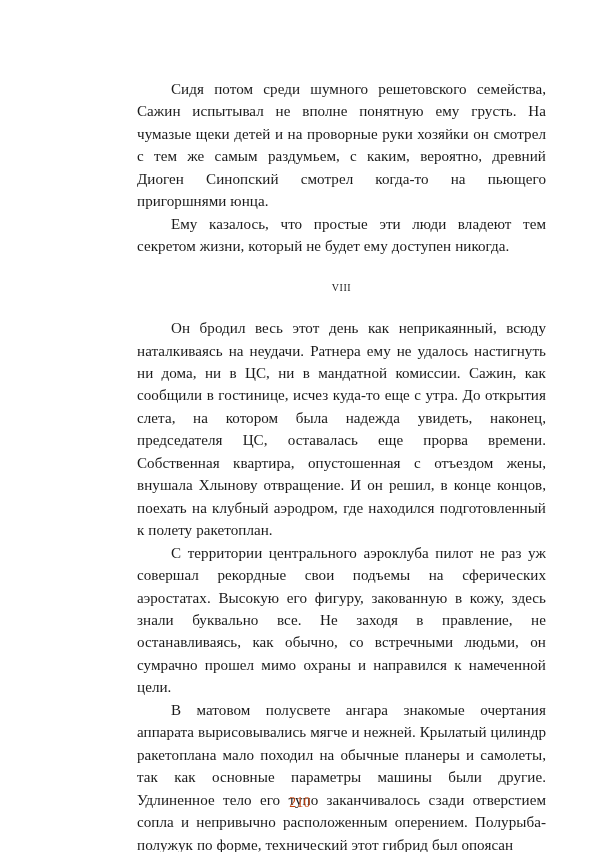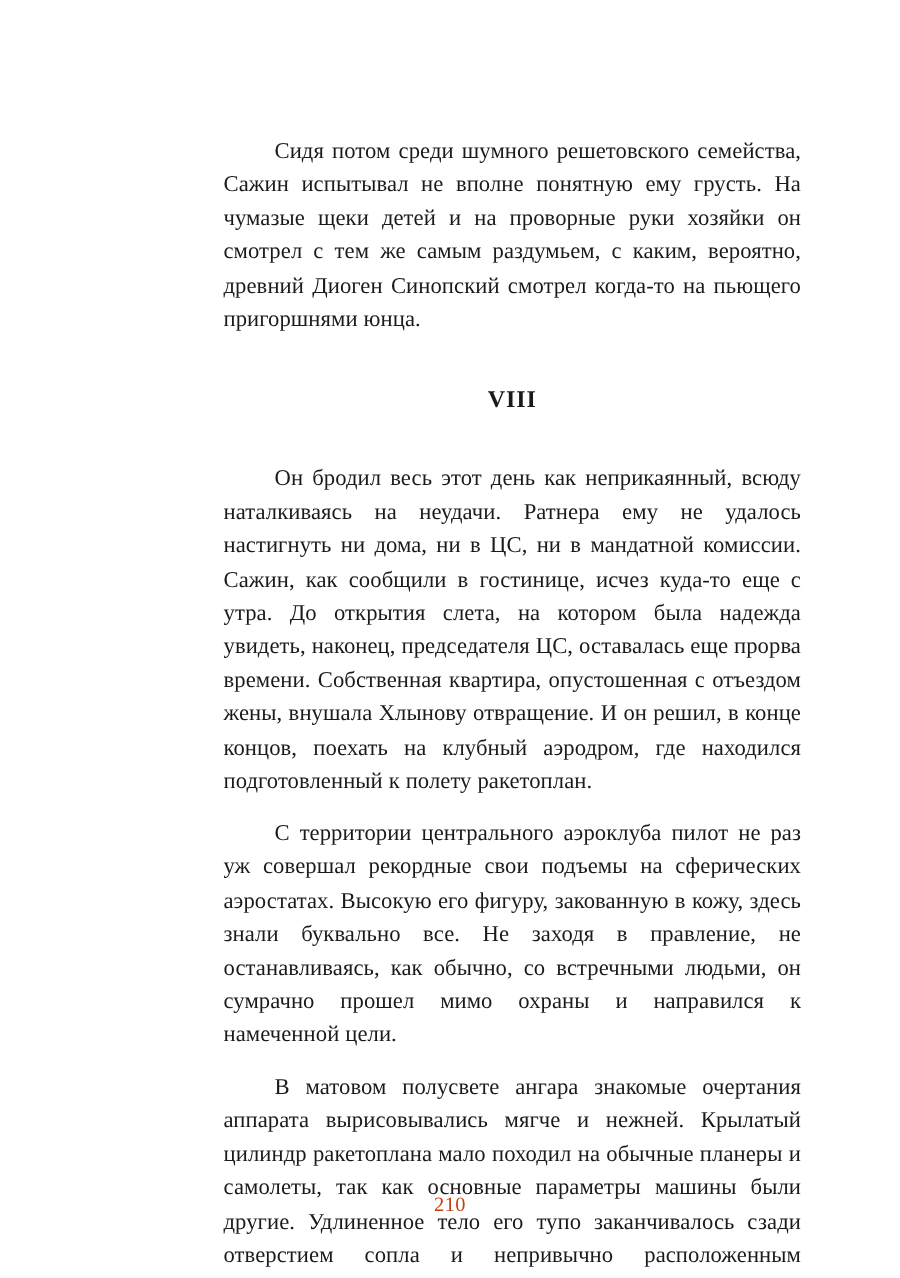--- a/index.html
+++ b/index.html
@@ -20,41 +20,41 @@
     height: 852px;
     box-sizing: border-box;
   }
   #text-column {
     position: absolute;
     left: 137px;
     top: 78px;
     width: 409px;
   }
   .para {
-    margin: 12px;
+    margin: 0;
     text-indent: 34px;
     text-align: justify;
     text-justify: inter-word;
     font-size: 15.1px;
     line-height: 22.45px;
     letter-spacing: 0.05px;
     word-spacing: 0.1px;
     hyphens: manual;
   }
   .para + .para {
     margin-top: 0;
   }
   .para-gap {
     margin-top: 11px;
   }
   .section-heading {
     margin: 0;
     text-align: center;
-    font-size: 16px;
-    font-weight: bold;
+    font-size: 10px;
+    font-weight: normal;
     line-height: 22.45px;
     letter-spacing: 0.6px;
     padding-top: 19px;
     padding-bottom: 18px;
     text-indent: 0;
   }
   #folio {
     position: absolute;
     left: 0;
     right: 0;
@@ -67,20 +67,21 @@
 </style>
 </head>
 <body>
 
 <div id="page">
 
   <div id="text-column">
 
     <p class="para">Сидя потом среди шумного решетовского семейства, Сажин испытывал не вполне понятную ему грусть. На чумазые щеки детей и на проворные руки хозяйки он смотрел с тем же самым раздумьем, с каким, вероятно, древний Диоген Синопский смотрел когда-то на пьющего пригоршнями юнца.</p>
 
+    <p class="para para-gap">Ему казалось, что простые эти люди владеют тем секретом жизни, который не будет ему доступен никогда.</p>
 
     <h2 class="section-heading">VIII</h2>
 
 
     <p class="para">Он бродил весь этот день как неприкаянный, всюду наталкиваясь на неудачи. Ратнера ему не удалось настигнуть ни дома, ни в ЦС, ни в мандатной комиссии. Сажин, как сообщили в гостинице, исчез куда-то еще с утра. До открытия слета, на котором была надежда увидеть, наконец, председателя ЦС, оставалась еще прорва времени. Собственная квартира, опустошенная с отъездом жены, внушала Хлынову отвращение. И он решил, в конце концов, поехать на клубный аэродром, где находился подготовленный к полету ракетоплан.</p>
 
     <p class="para">С территории центрального аэроклуба пилот не раз уж совершал рекордные свои подъемы на сферических аэростатах. Высокую его фигуру, закованную в кожу, здесь знали буквально все. Не заходя в правление, не останавливаясь, как обычно, со встречными людьми, он сумрачно прошел мимо охраны и направился к намеченной цели.</p>
 
     <p class="para">В матовом полусвете ангара знакомые очертания аппарата вырисовывались мягче и нежней. Крылатый цилиндр ракетоплана мало походил на обычные планеры и самолеты, так как основные параметры машины были другие. Удлиненное тело его тупо заканчивалось сзади отверстием сопла и непривычно расположенным оперением. Полурыба-полужук по форме, технический этот гибрид был опоясан</p>
 

